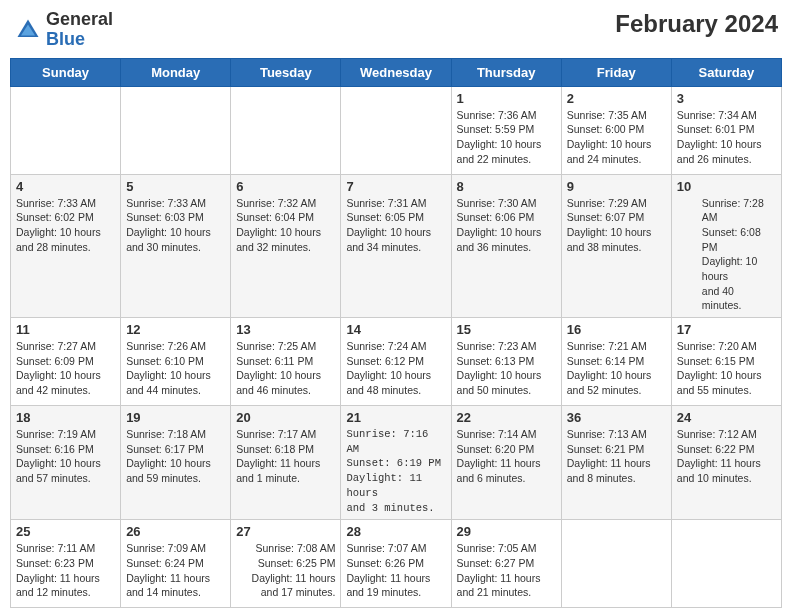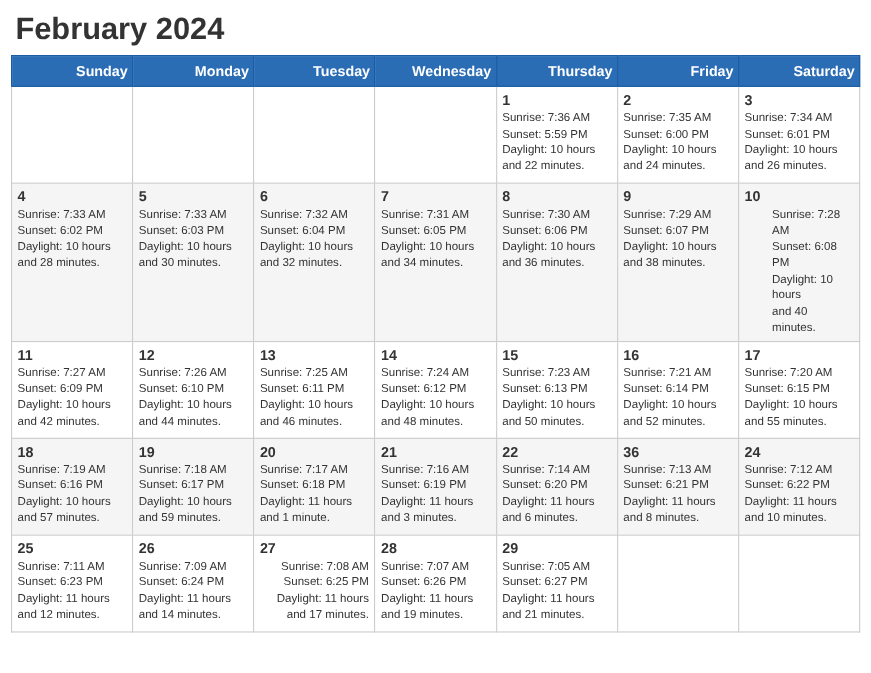--- a/index.html
+++ b/index.html
@@ -38,40 +38,40 @@
       color: #2a6db5;
     }
     .logo-icon {
       width: 28px;
       height: 28px;
     }
     .title-block {
       text-align: right;
     }
     .month-year {
-      font-size: 28px;
+      font-size: 24px;
       font-weight: bold;
       color: #333;
     }
     .location {
       font-size: 15px;
       color: #555;
     }
     .calendar {
       width: 100%;
       border-collapse: collapse;
       table-layout: fixed;
     }
     .calendar thead th {
       background-color: #2a6db5;
       color: #fff;
       font-size: 13px;
       font-weight: bold;
       padding: 6px 4px;
-      text-align: right;
+      text-align: center;
       border: 1px solid #1a5da5;
     }
     .calendar tbody td {
       border: 1px solid #ccc;
       vertical-align: top;
       padding: 4px 5px;
       font-size: 11px;
       color: #333;
       height: 88px;
       background: #fff;
@@ -91,20 +91,30 @@
       line-height: 1.4;
     }
     .empty-cell {
       background: #fff !important;
     }
   </style>
 </head>
 <body>
 
 <div class="header">
+  <div class="logo">
+    <svg class="logo-icon" viewBox="0 0 40 40">
+      <polygon points="20,5 35,30 5,30" fill="#2a6db5"></polygon>
+      <polygon points="20,12 30,28 10,28" fill="#5ba3e0"></polygon>
+    </svg>
+    <div class="logo-text">
+      <span class="logo-general">General</span>
+      <span class="logo-blue">Blue</span>
+    </div>
+  </div>
   <div class="title-block">
     <div class="month-year">February 2024</div>
   </div>
 </div>
 
 <table class="calendar">
   <thead>
     <tr>
     <th>Sunday</th>
         <th>Monday</th>
@@ -262,21 +272,21 @@
         </td>
         <td>
           <div class="day-number">20</div>
           <div class="day-info" style="white-space: pre-line;">Sunrise: 7:17 AM
 Sunset: 6:18 PM
 Daylight: 11 hours
 and 1 minute.</div>
         </td>
         <td>
           <div class="day-number">21</div>
-          <div class="day-info" style="white-space: pre-line;">Sunrise: 7:16 AM
+          <div class="day-info" style="white-space: pre-line; font-family: Liberation Mono, monospace;">Sunrise: 7:16 AM
 Sunset: 6:19 PM
 Daylight: 11 hours
 and 3 minutes.</div>
         </td>
         <td>
           <div class="day-number">22</div>
           <div class="day-info" style="white-space: pre-line;">Sunrise: 7:14 AM
 Sunset: 6:20 PM
 Daylight: 11 hours
 and 6 minutes.</div>

